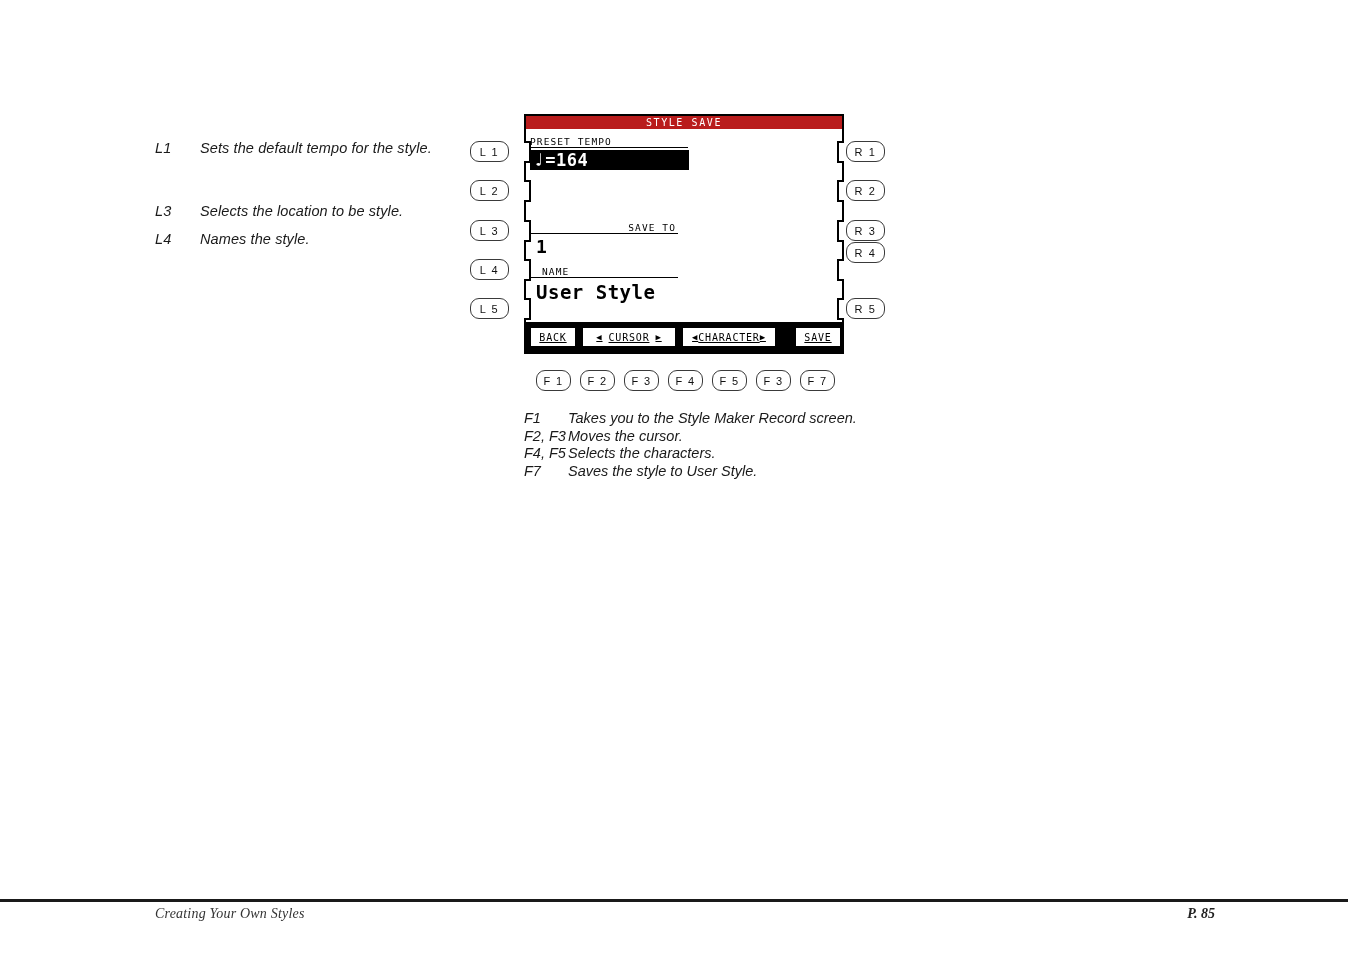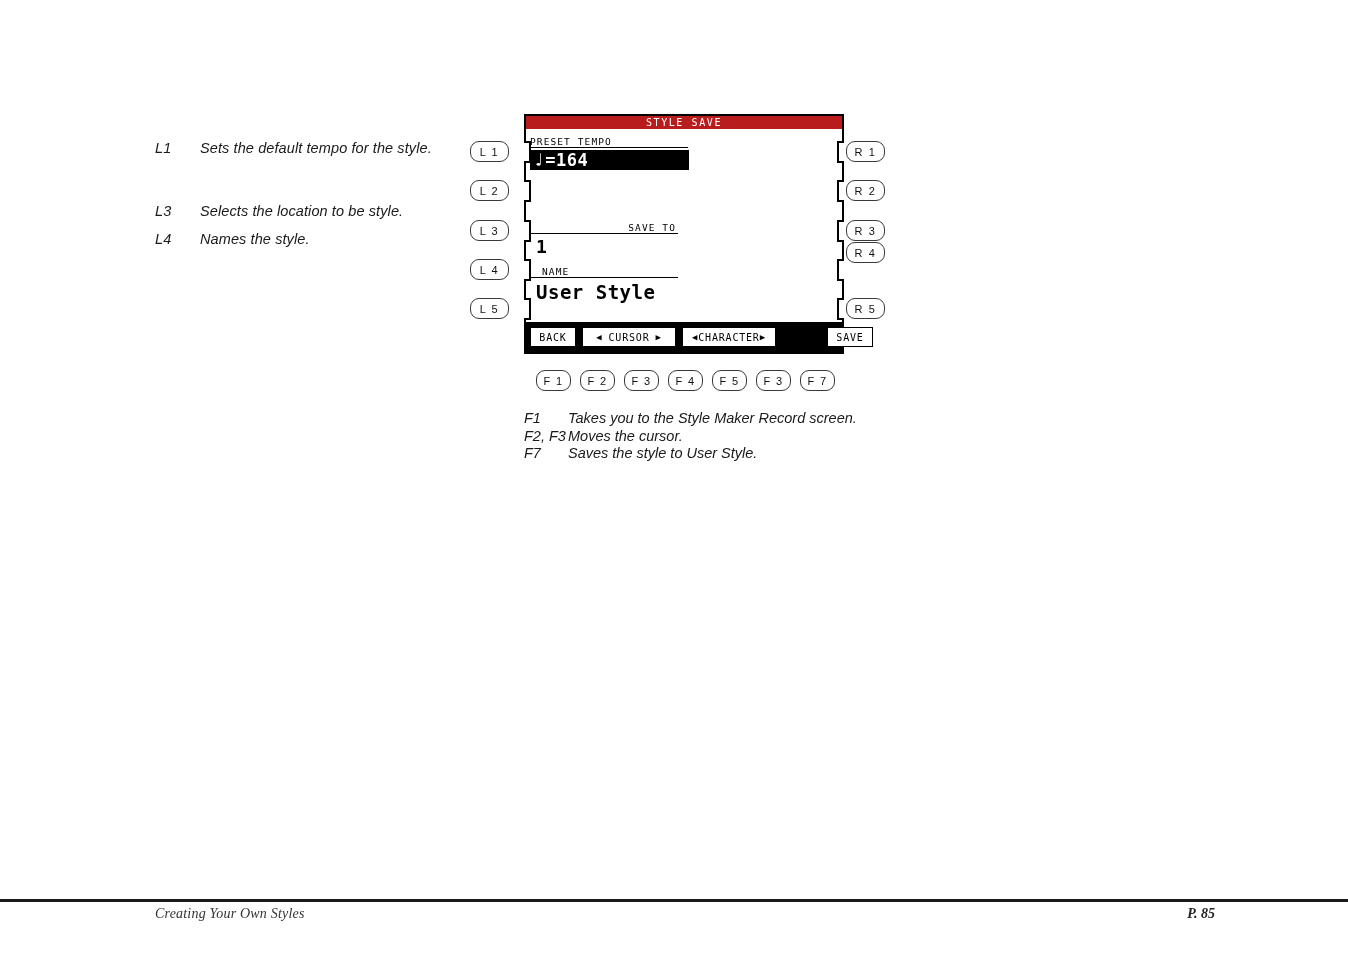--- a/index.html
+++ b/index.html
@@ -189,25 +189,26 @@
     border: 1.5px solid #ffffff;
     outline: 1px solid #000;
     color: #000;
     font-family: "DejaVu Sans Mono", monospace;
     font-size: 10px;
     letter-spacing: .8px;
     display: flex;
     align-items: center;
     justify-content: center;
     box-sizing: border-box;
+    text-decoration: underline;
   }
   #skey-back      { left: 5px;   width: 44px; }
   #skey-cursor    { left: 57px;  width: 92px; }
   #skey-character { left: 157px; width: 92px; }
-  #skey-save      { left: 270px; width: 44px; margin-left: 32px; }
+  #skey-save      { left: 270px; width: 44px; }
   .skey .arrow { font-size: 9px; }
   .skey .gapl { display:inline-block; width:6px; }
 
   
   .frow {
     position: absolute;
     left: 536px;
     top: 370px;
     display: flex;
     gap: 9px;
@@ -387,20 +388,24 @@
 <div class="fdesc">
   <div class="frow-line">
     <span class="fkey">F1</span>
     <span>Takes you to the Style Maker Record screen.</span>
   </div>
   <div class="frow-line">
     <span class="fkey">F2, F3</span>
     <span>Moves the cursor.</span>
   </div>
   <div class="frow-line">
+    <span class="fkey">F4, F5</span>
+    <span>Selects the characters.</span>
+  </div>
+  <div class="frow-line">
     <span class="fkey">F7</span>
     <span>Saves the style to User Style.</span>
   </div>
 </div>
 
 <div class="footer-rule"></div>
 <div class="footer-left">Creating Your Own Styles</div>
 <div class="footer-right">P. 85</div>
 
 </body></html>

